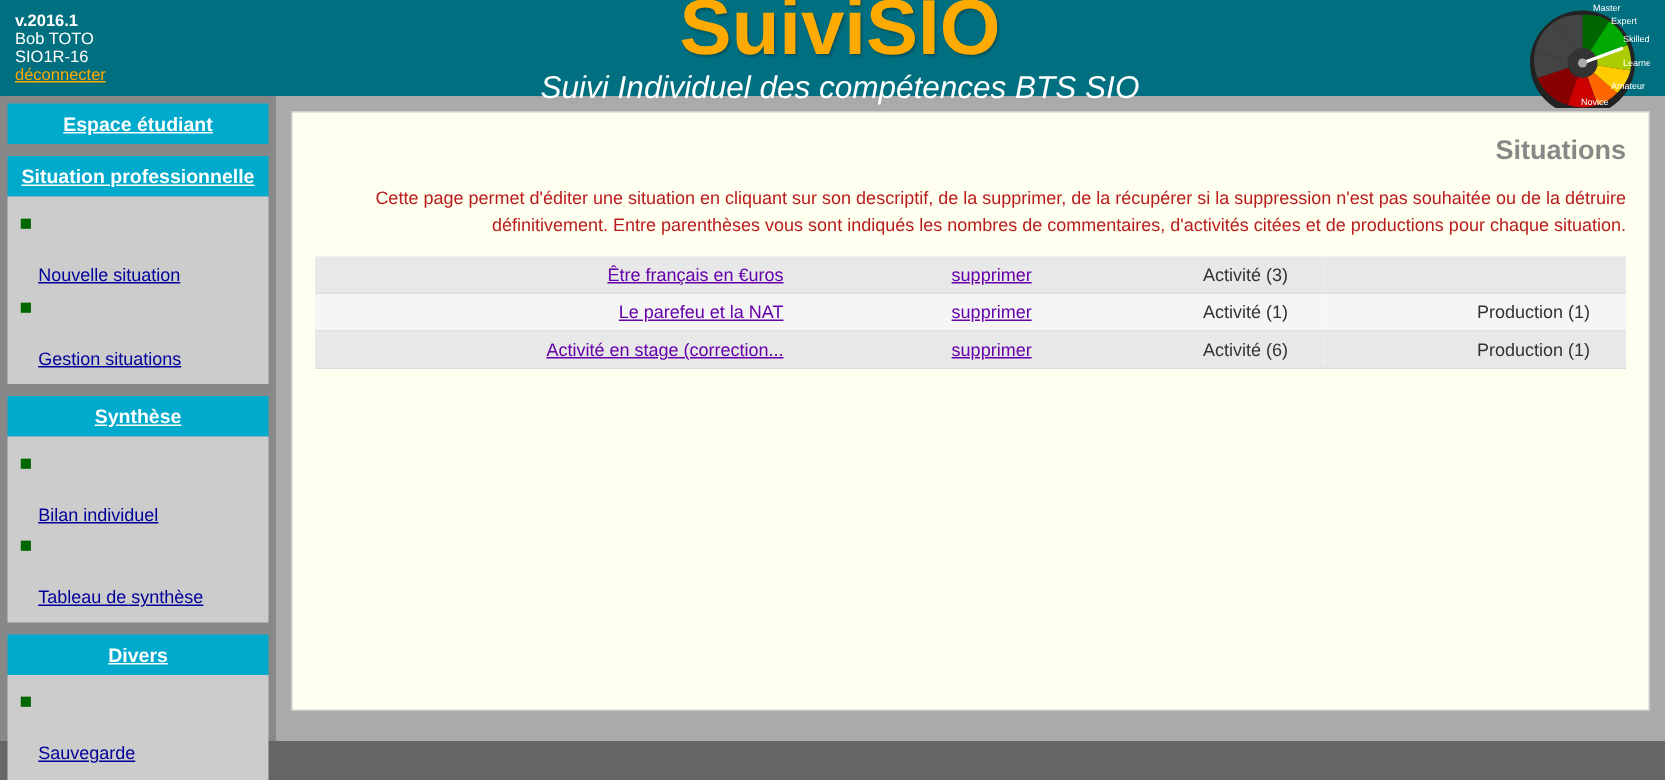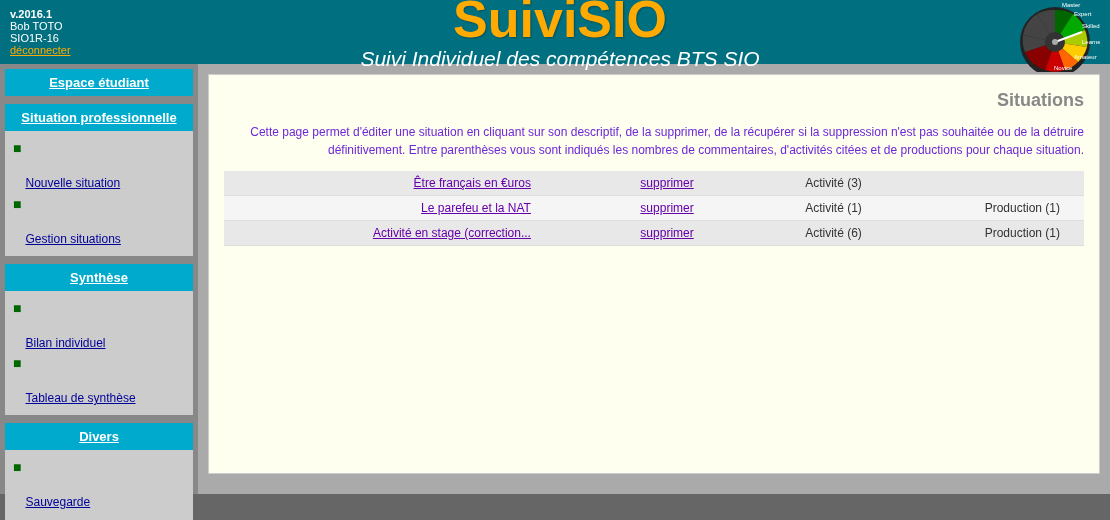--- a/index.html
+++ b/index.html
@@ -48,21 +48,21 @@
     }
 
     
     #main-layout {
       display: flex;
       height: 430px;
     }
 
     
     #sidebar {
-      width: 198px;
+      width: 184px;
       background: #888;
       padding: 5px;
       flex-shrink: 0;
     }
 
     .sidebar-section {
       margin-bottom: 8px;
     }
 
     .sidebar-section-title {
@@ -120,21 +120,21 @@
 
     .content-title {
       color: #888888;
       font-size: 18px;
       font-weight: bold;
       margin-bottom: 12px;
     }
 
     .content-description {
       font-size: 12px;
-      color: #6d28d9;
+      color: #b91c1c;
       margin-bottom: 12px;
       line-height: 1.5;
     }
 
     
     .situations-table {
       width: 100%;
       border-collapse: collapse;
     }
 

